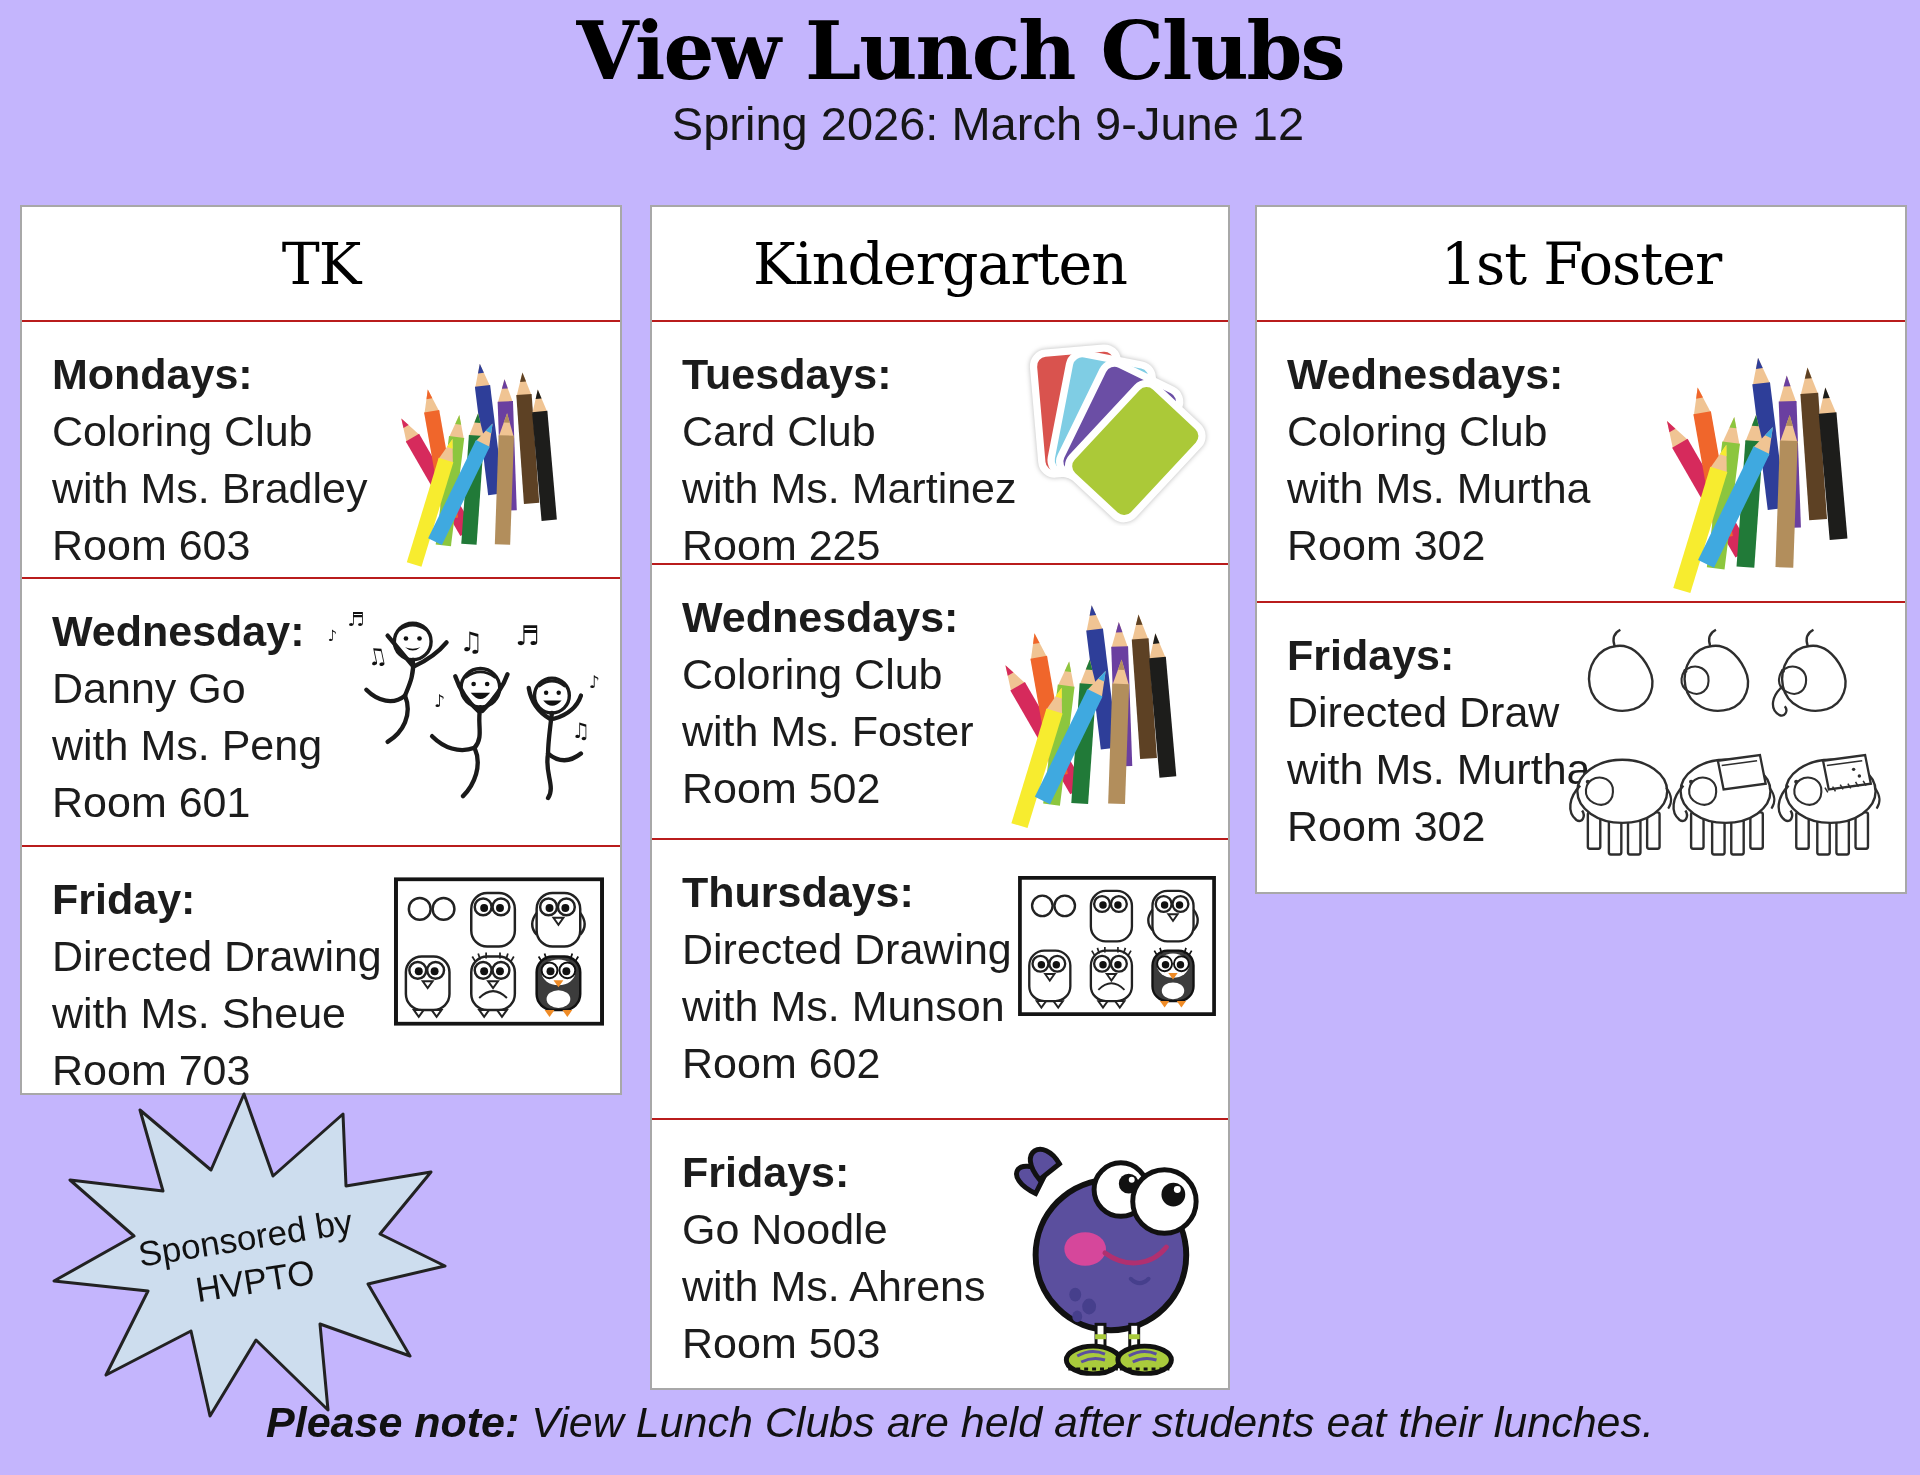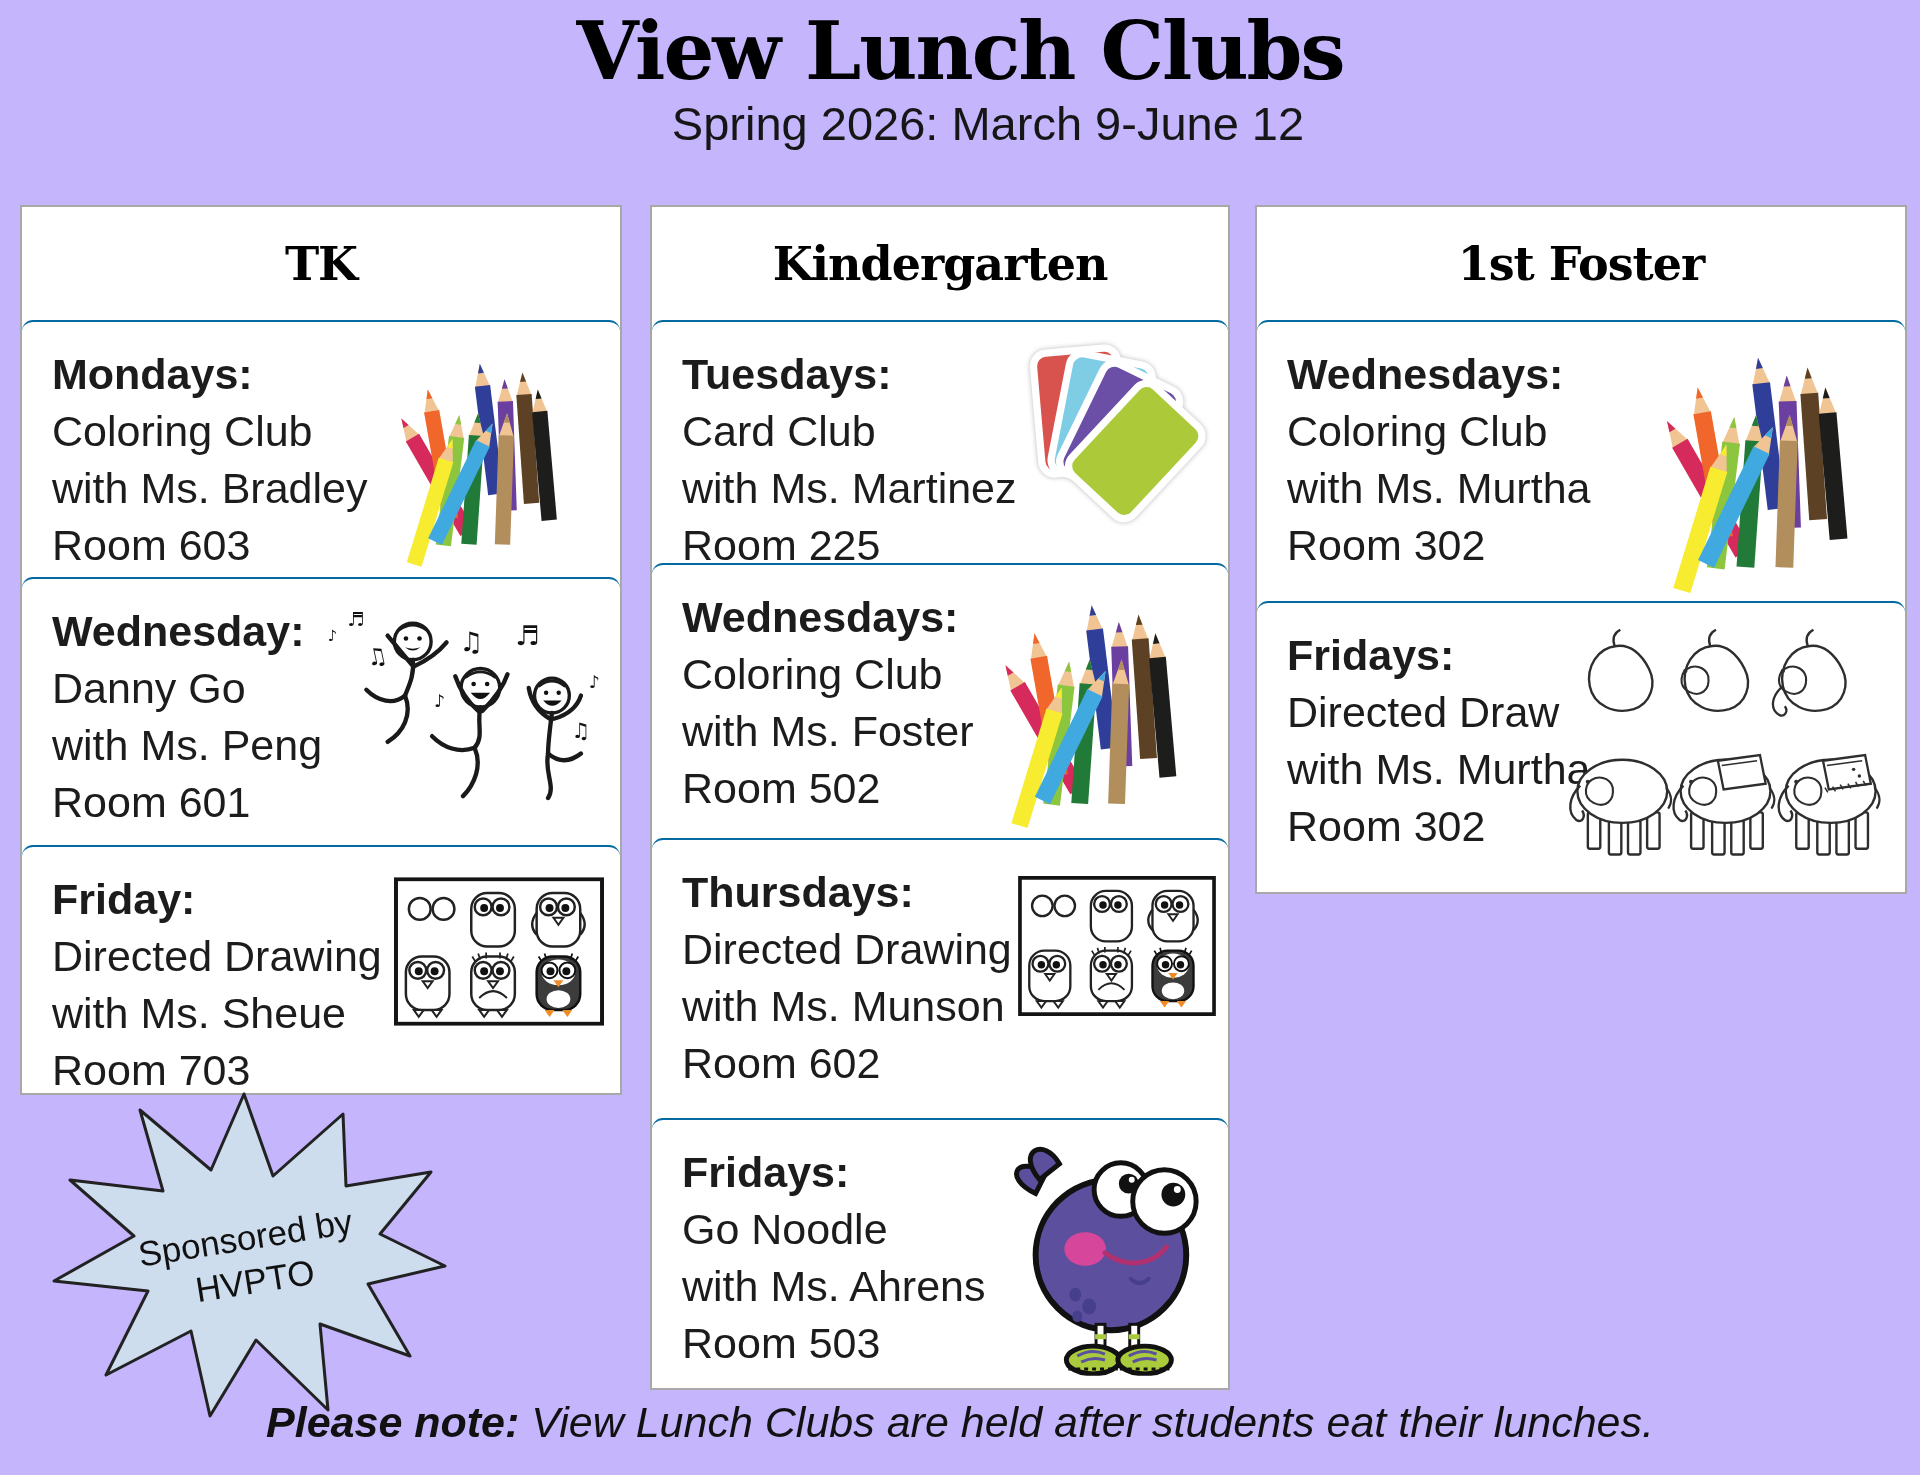--- a/index.html
+++ b/index.html
@@ -7,22 +7,22 @@
         font-family:"Liberation Sans",sans-serif;color:#1c1c1c;}
   .title{position:absolute;top:4px;left:0;width:100%;text-align:center;
          font-family:"DejaVu Serif",serif;font-weight:bold;font-size:80px;letter-spacing:-2px;color:#000;}
   .subtitle{position:absolute;top:96px;left:0;width:100%;text-align:center;
             font-size:47px;color:#161616;padding-left:28px;}
   .col{position:absolute;top:205px;border:2px solid #a8a8a8;background:#fff;box-sizing:border-box;}
   .c0{left:20px;width:602px;}
   .c1{left:650px;width:580px;}
   .c2{left:1255px;width:652px;}
   .hdr{height:113px;display:flex;align-items:center;justify-content:center;
-       font-family:"DejaVu Serif",serif;font-weight:bold;font-size:46px;letter-spacing:-1px;color:#000;}
-  .row{position:relative;border-top:2px solid #0369a1;box-sizing:border-box;overflow:hidden;border-radius:11px;}
+       font-family:"DejaVu Serif",serif;font-weight:normal;font-size:57px;letter-spacing:-1px;color:#000;}
+  .row{position:relative;border-top:2px solid #b91c1c;box-sizing:border-box;overflow:hidden;}
   .c0 .r1{height:257px}.c0 .r2{height:268px}.c0 .r3{height:248px}
   .c1 .r1{height:243px}.c1 .r2{height:275px}.c1 .r3{height:280px}.c1 .r4{height:270px}
   .c2 .r1{height:281px}.c2 .r2{height:291px}
   .txt{padding:24px 0 0 30px;line-height:57px;font-size:43px;}
   .day{font-weight:bold;}
   .art{position:absolute;}
   .note{position:absolute;top:1398px;left:0;width:100%;text-align:center;
         font-size:43px;font-style:italic;color:#111;}
   .note .nb{font-weight:bold;}
   .burst{position:absolute;left:48px;top:1088px;width:400px;height:336px;}

